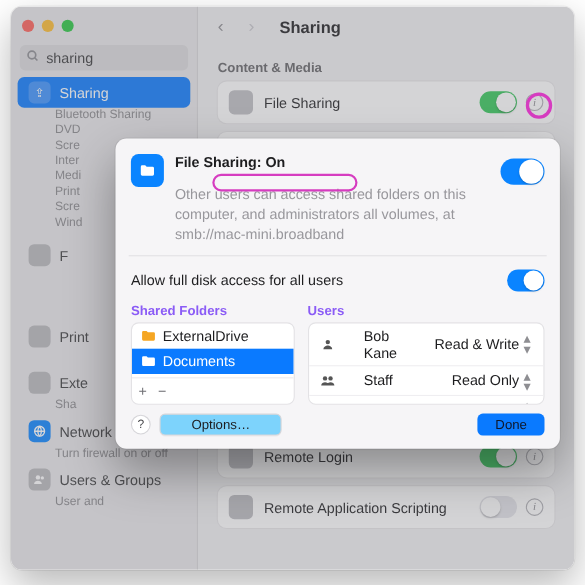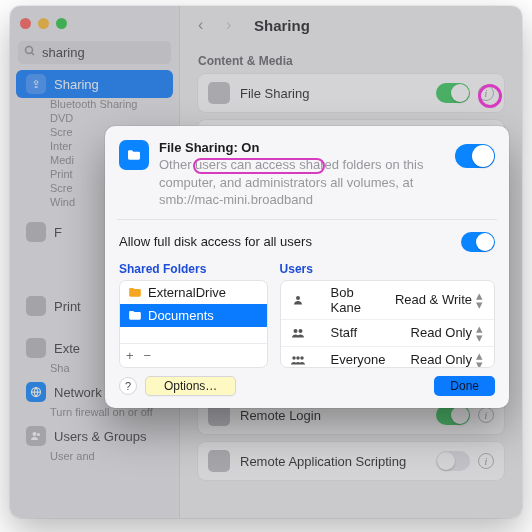--- a/index.html
+++ b/index.html
@@ -33,47 +33,47 @@
 .info{width:16px;height:16px;border-radius:50%;border:1.5px solid #b0b0b5;color:#8e8e92;font-size:10px;display:flex;align-items:center;justify-content:center;margin-left:8px;font-style:italic;font-family:Georgia,serif}
 .highlight-ring{position:absolute;border:3px solid #d63cc0;border-radius:50%;pointer-events:none;z-index:20}
 .highlight-pill{position:absolute;border:2px solid #d63cc0;border-radius:10px;pointer-events:none;z-index:50}
 
 .sheet{position:absolute;z-index:40;left:95px;top:120px;width:404px;height:282px;background:#f6f5f7;border-radius:10px;box-shadow:0 20px 44px rgba(0,0,0,.35),0 0 0 1px rgba(0,0,0,.06);padding:14px 14px 12px;display:flex;flex-direction:column}
 .sh-head{display:flex;gap:10px;align-items:flex-start}
 .sh-icon{width:30px;height:30px;border-radius:7px;background:#0a84ff;flex:none;display:flex;align-items:center;justify-content:center}
 .sh-icon svg{width:16px;height:16px}
 .sh-titleblock{flex:1}
 .sh-title{font-weight:600;color:#1d1d1f;font-size:13px}
-.sh-sub{color:#98979c;font-size:11px;line-height:1.35;margin-top:1px}
+.sh-sub{color:#98979c;font-size:11px;line-height:1.35;margin-top:13px}
 .sh-toggle{margin-top:4px}
 .bigtoggle{width:40px;height:24px;border-radius:12px;background:#0a84ff;position:relative}
 .bigtoggle::after{content:"";position:absolute;width:22px;height:22px;border-radius:50%;background:#fff;top:1px;right:1px;box-shadow:0 1px 2px rgba(0,0,0,.2)}
 .divider{height:1px;background:#e2e1e4;margin:10px -2px}
 .allowrow{display:flex;align-items:center;padding:2px 0}
 .allowrow .txt{flex:1;color:#1d1d1f}
 .smalltoggle{width:34px;height:20px;border-radius:10px;background:#0a84ff;position:relative}
 .smalltoggle::after{content:"";position:absolute;width:18px;height:18px;border-radius:50%;background:#fff;top:1px;right:1px;box-shadow:0 1px 2px rgba(0,0,0,.2)}
 .lists{display:flex;gap:12px;margin-top:8px;flex:1;min-height:0}
 .panel{flex:1;display:flex;flex-direction:column;min-width:0}
 .panel.users{flex:1.45}
-.panel .ph{font-weight:600;color:#1d4ed8;font-size:12px;margin-bottom:4px}
+.panel .ph{font-weight:600;color:#8b5cf6;font-size:12px;margin-bottom:4px}
 .panel .box{flex:1;background:#fff;border-radius:7px;border:1px solid #e3e2e5;overflow:hidden;display:flex;flex-direction:column}
 .frow{display:flex;align-items:center;gap:6px;padding:4px 8px;color:#1d1d1f;font-size:12px}
 .frow.sel{background:#0a7aff;color:#fff}
 .ficon{width:14px;height:12px;display:flex;align-items:center;justify-content:center}
 .urow{display:flex;align-items:center;gap:24px;padding:4px 8px;color:#1d1d1f;font-size:12px;border-bottom:1px solid #efeef1}
 .urow:last-child{border-bottom:0}
 .uicon{width:18px;display:flex;align-items:center;justify-content:center;color:#555}
 .uname{flex:1}
 .perm{display:flex;align-items:center;gap:4px;color:#1d1d1f;font-size:11px}
 .stepper{width:10px;color:#8e8e92;font-size:9px;display:flex;flex-direction:column;line-height:.7}
 .pmrow{display:flex;gap:10px;padding:4px 6px;color:#6e6e73;font-size:14px;border-top:1px solid #eceaee}
 .sheetfoot{display:flex;align-items:center;gap:8px;margin-top:8px}
 .helpbtn{width:18px;height:18px;border-radius:50%;background:#fff;border:1px solid #d6d5d9;display:flex;align-items:center;justify-content:center;color:#4a4a4e;font-size:11px}
-.optbtn{background:#fef9c3;border:1px solid #d6d5d9;border-radius:5px;padding:2px 18px;font-size:12px;color:#1d1d1f;box-shadow:0 1px 0 rgba(0,0,0,.03)}
+.optbtn{background:#7dd3fc;border:1px solid #d6d5d9;border-radius:5px;padding:2px 28px;font-size:12px;color:#1d1d1f;box-shadow:0 1px 0 rgba(0,0,0,.03)}
 .spacer{flex:1}
 .donebtn{background:#0a7aff;color:#0f172a;border:0;border-radius:5px;padding:3px 16px;font-size:12px;font-weight:500}
 </style>
 </head>
 <body>
 
 <div class="screenshot">
 
   <div class="bgwin">
     <div class="sidebar">

